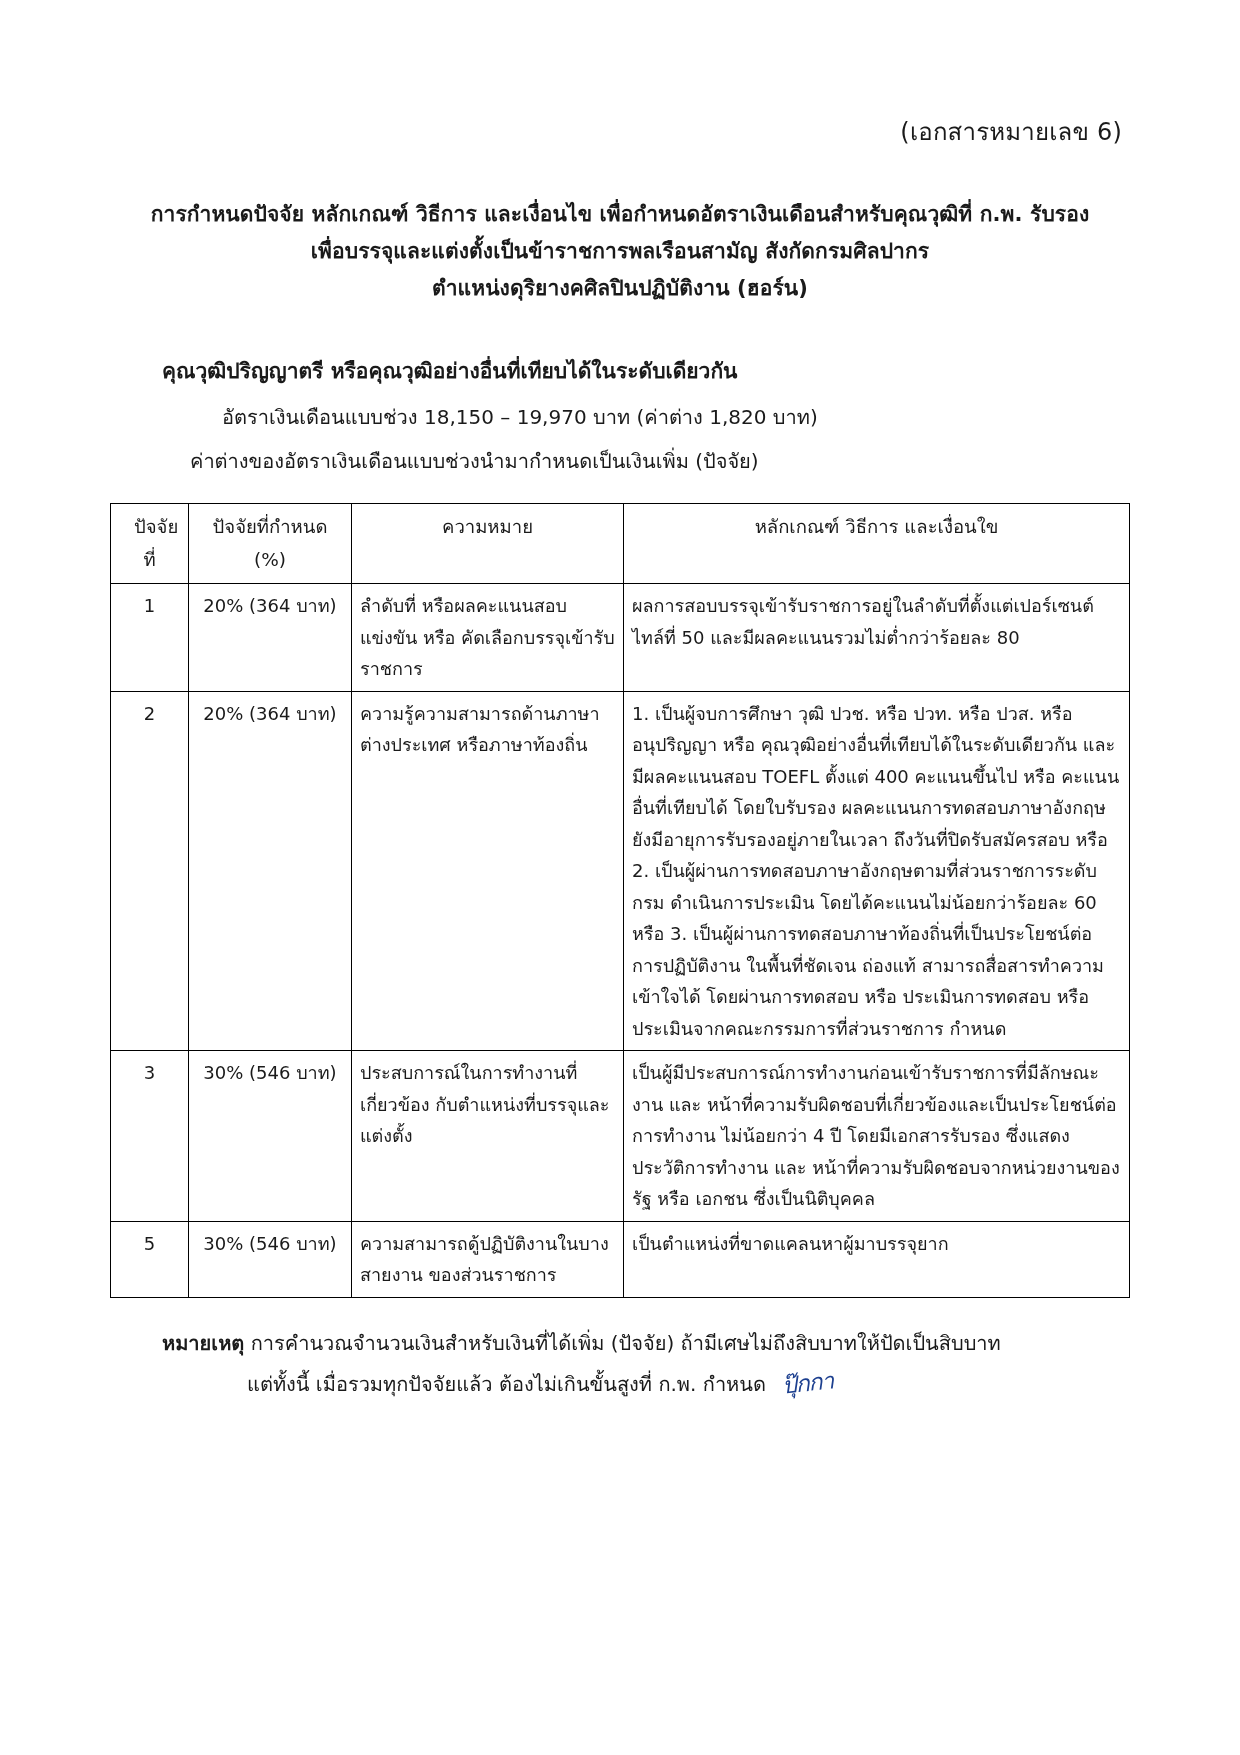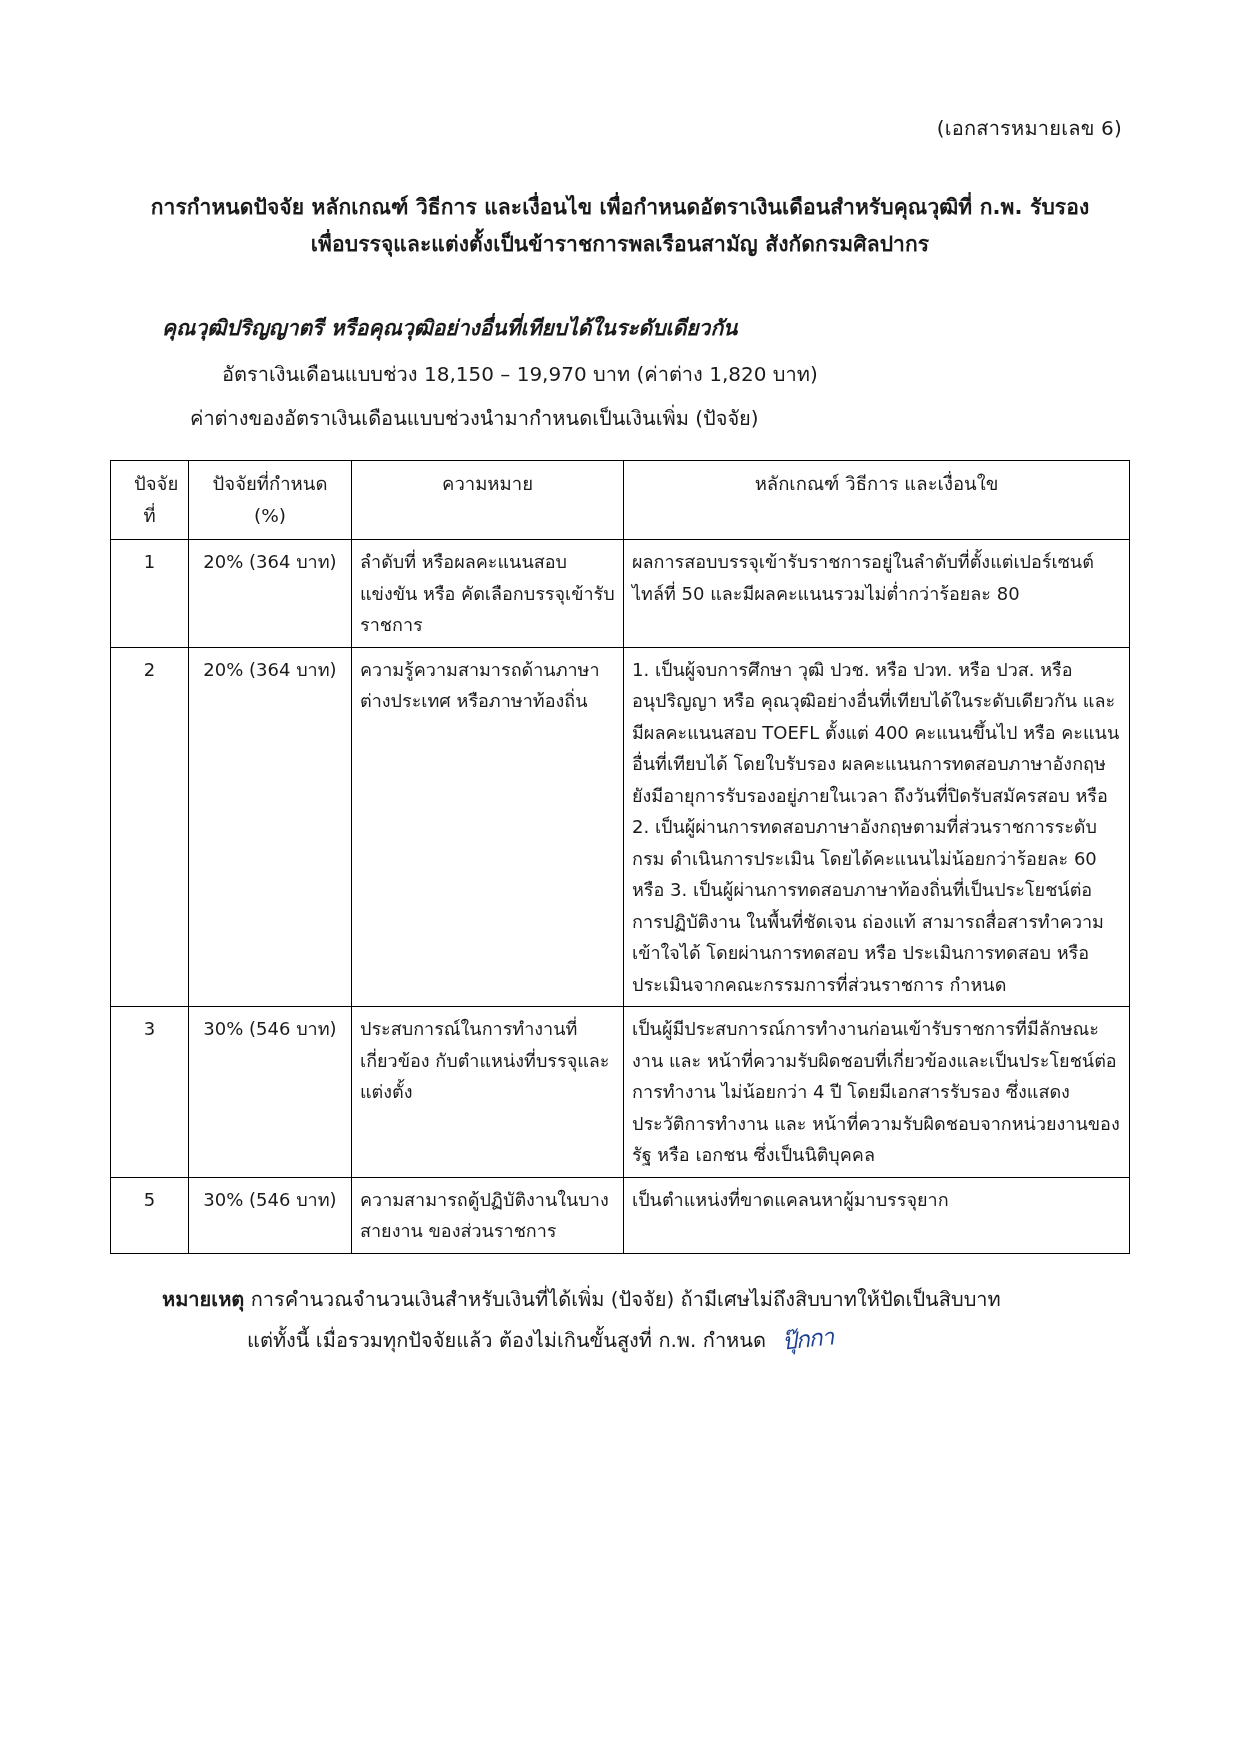--- a/index.html
+++ b/index.html
@@ -17,21 +17,21 @@
   }
   .page {
     width: 1240px;
     height: 1755px;
     box-sizing: border-box;
     padding: 100px 110px 0 110px;
     position: relative;
   }
   .doc-ref {
     text-align: right;
-    font-size: 20px;
+    font-size: 24px;
     margin-top: 12px;
     margin-right: 8px;
     letter-spacing: 0.2px;
   }
   .title-block {
     margin-top: 45px;
     text-align: center;
     line-height: 1.75;
   }
   .title-line {
@@ -40,21 +40,20 @@
     letter-spacing: 0.1px;
   }
   .qual-block {
     margin-top: 48px;
     padding-left: 52px;
   }
   .qual-heading {
     font-size: 21px;
     font-weight: bold;
     margin-bottom: 14px;
-    font-style: italic;
   }
   .qual-line {
     font-size: 20px;
     margin-bottom: 12px;
     padding-left: 60px;
   }
   .qual-line.second {
     padding-left: 28px;
   }
   table.factors {
@@ -108,20 +107,21 @@
 </head>
 <body>
 
 <div class="page">
 
   <div class="doc-ref">(เอกสารหมายเลข 6)</div>
 
   <div class="title-block">
     <div class="title-line">การกำหนดปัจจัย หลักเกณฑ์ วิธีการ และเงื่อนไข เพื่อกำหนดอัตราเงินเดือนสำหรับคุณวุฒิที่ ก.พ. รับรอง</div>
     <div class="title-line">เพื่อบรรจุและแต่งตั้งเป็นข้าราชการพลเรือนสามัญ สังกัดกรมศิลปากร</div>
+    <div class="title-line">ตำแหน่งดุริยางคศิลปินปฏิบัติงาน (ฮอร์น)</div>
   </div>
 
   <div class="qual-block">
     <div class="qual-heading">คุณวุฒิปริญญาตรี หรือคุณวุฒิอย่างอื่นที่เทียบได้ในระดับเดียวกัน</div>
     <div class="qual-line">อัตราเงินเดือนแบบช่วง 18,150 – 19,970 บาท (ค่าต่าง 1,820 บาท)</div>
     <div class="qual-line second">ค่าต่างของอัตราเงินเดือนแบบช่วงนำมากำหนดเป็นเงินเพิ่ม (ปัจจัย)</div>
   </div>
 
   <table class="factors">
     <colgroup>

